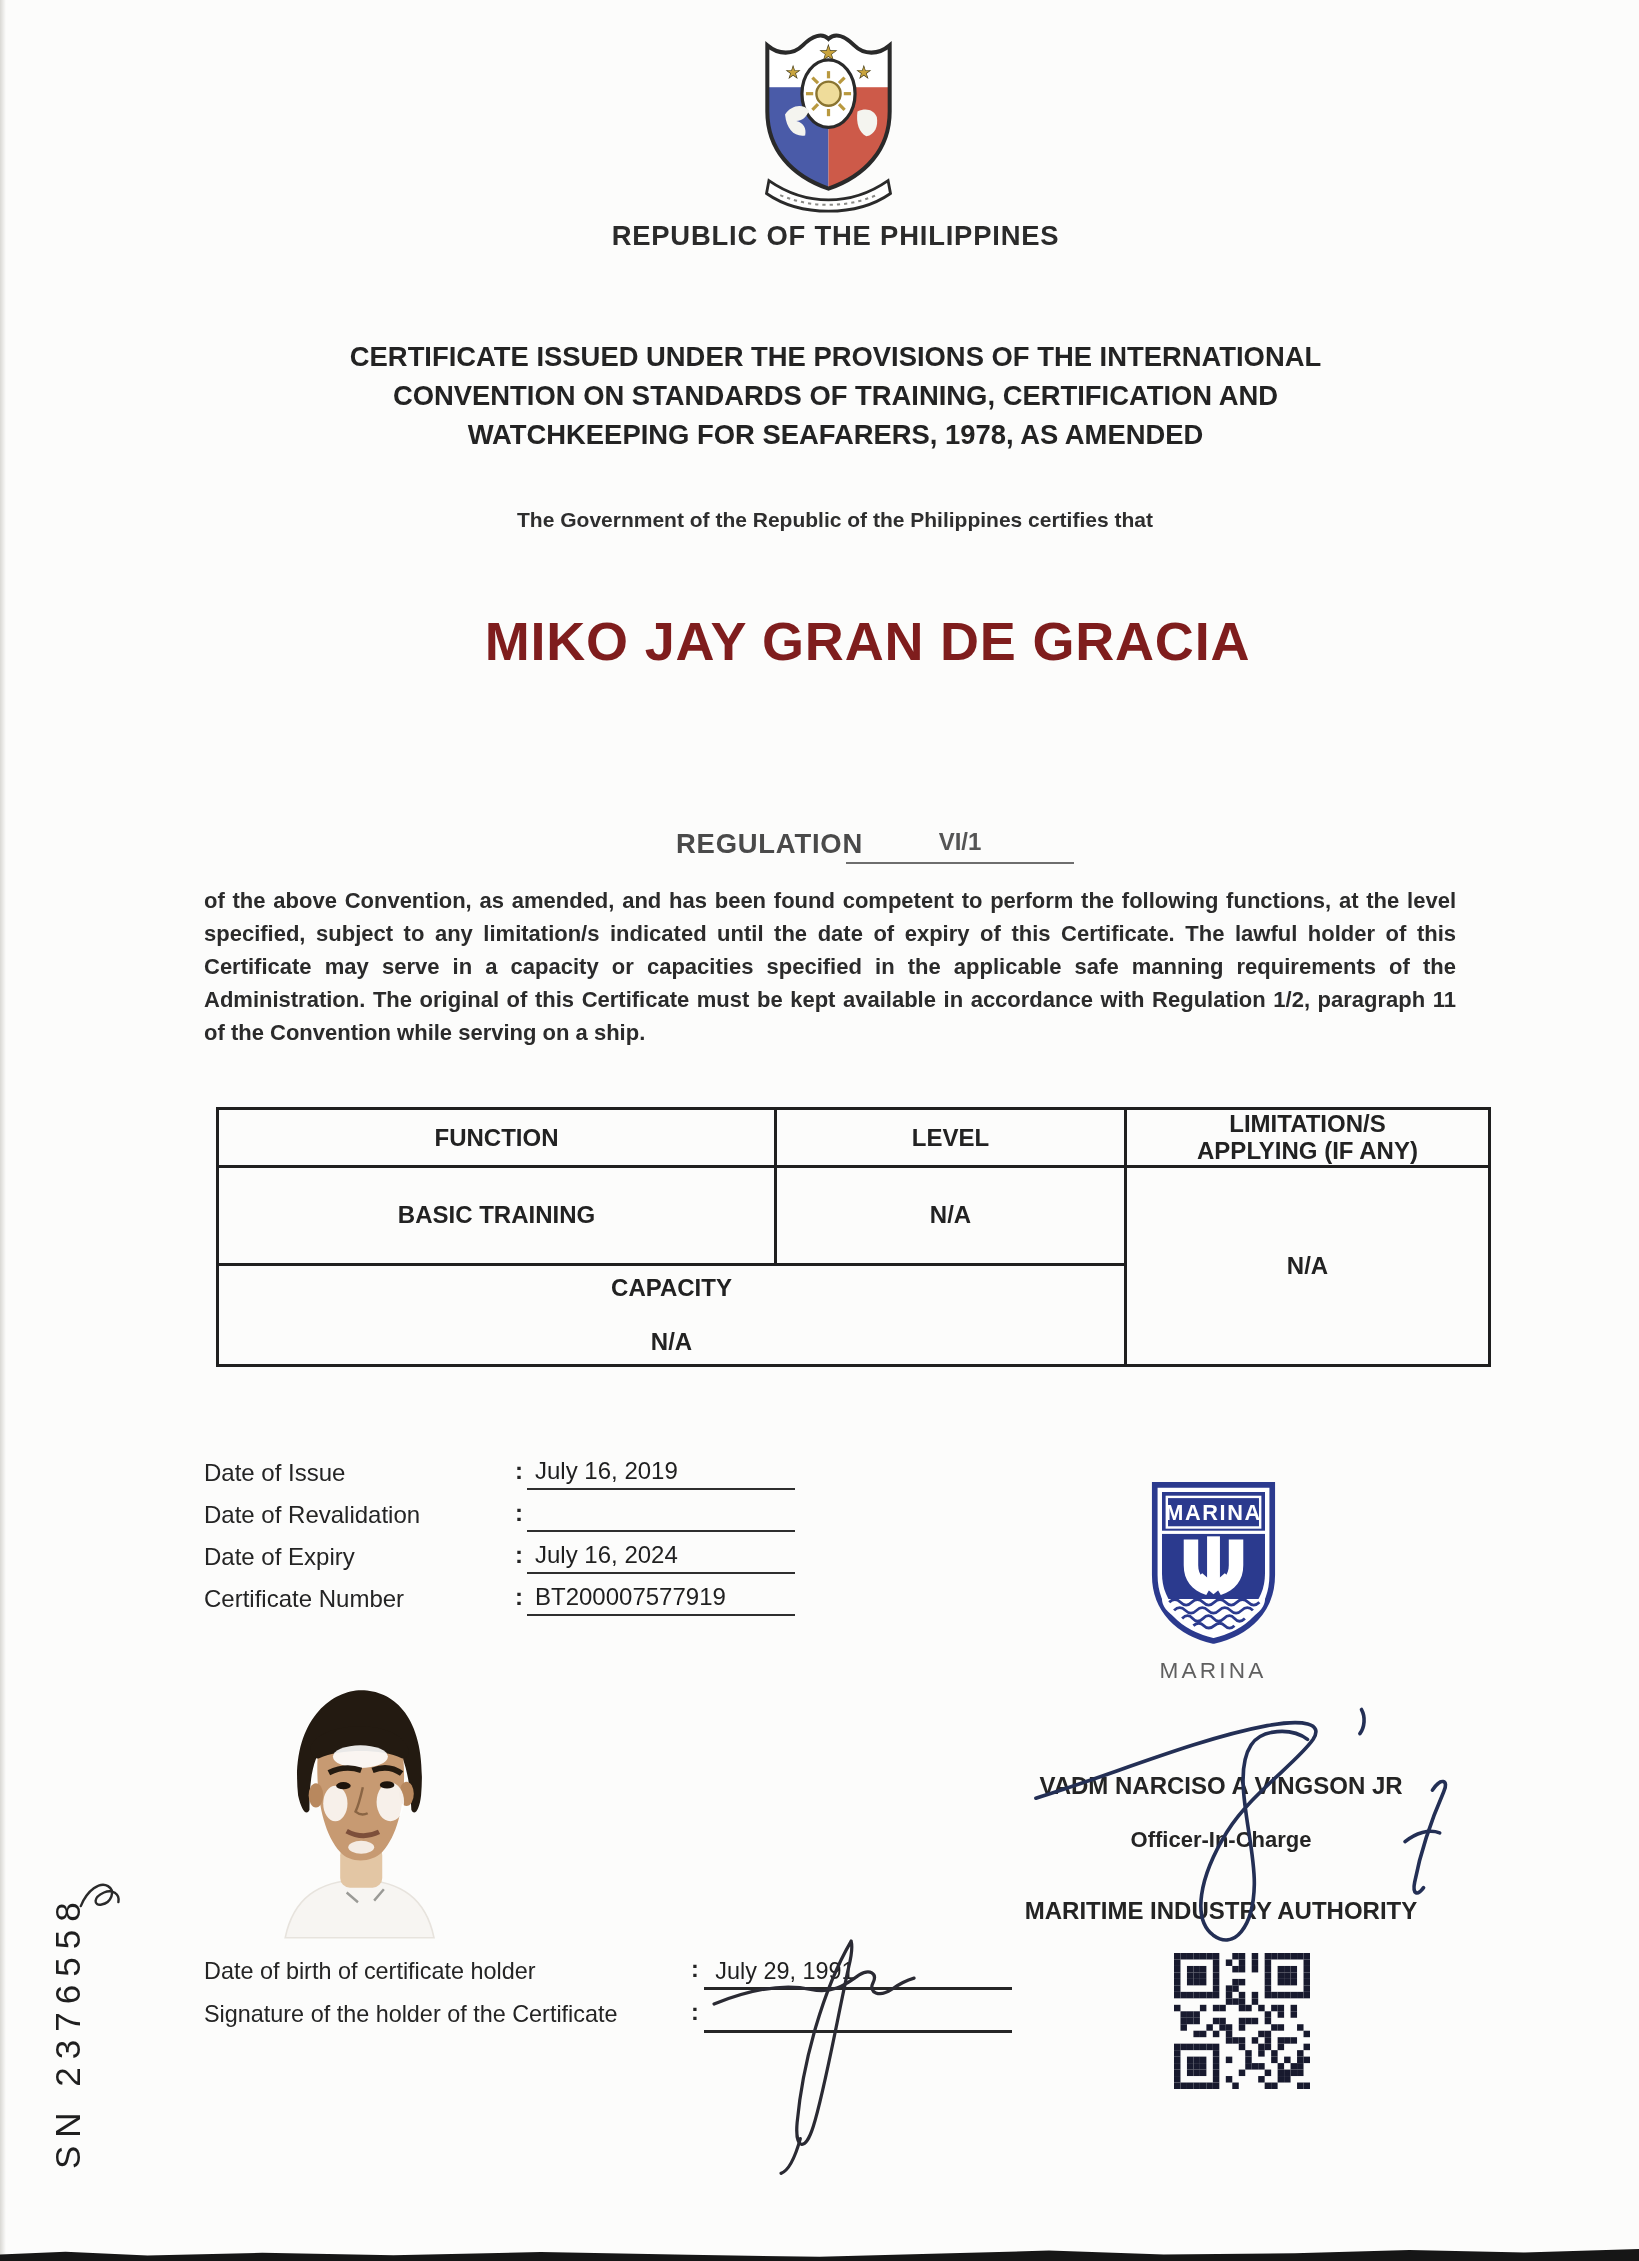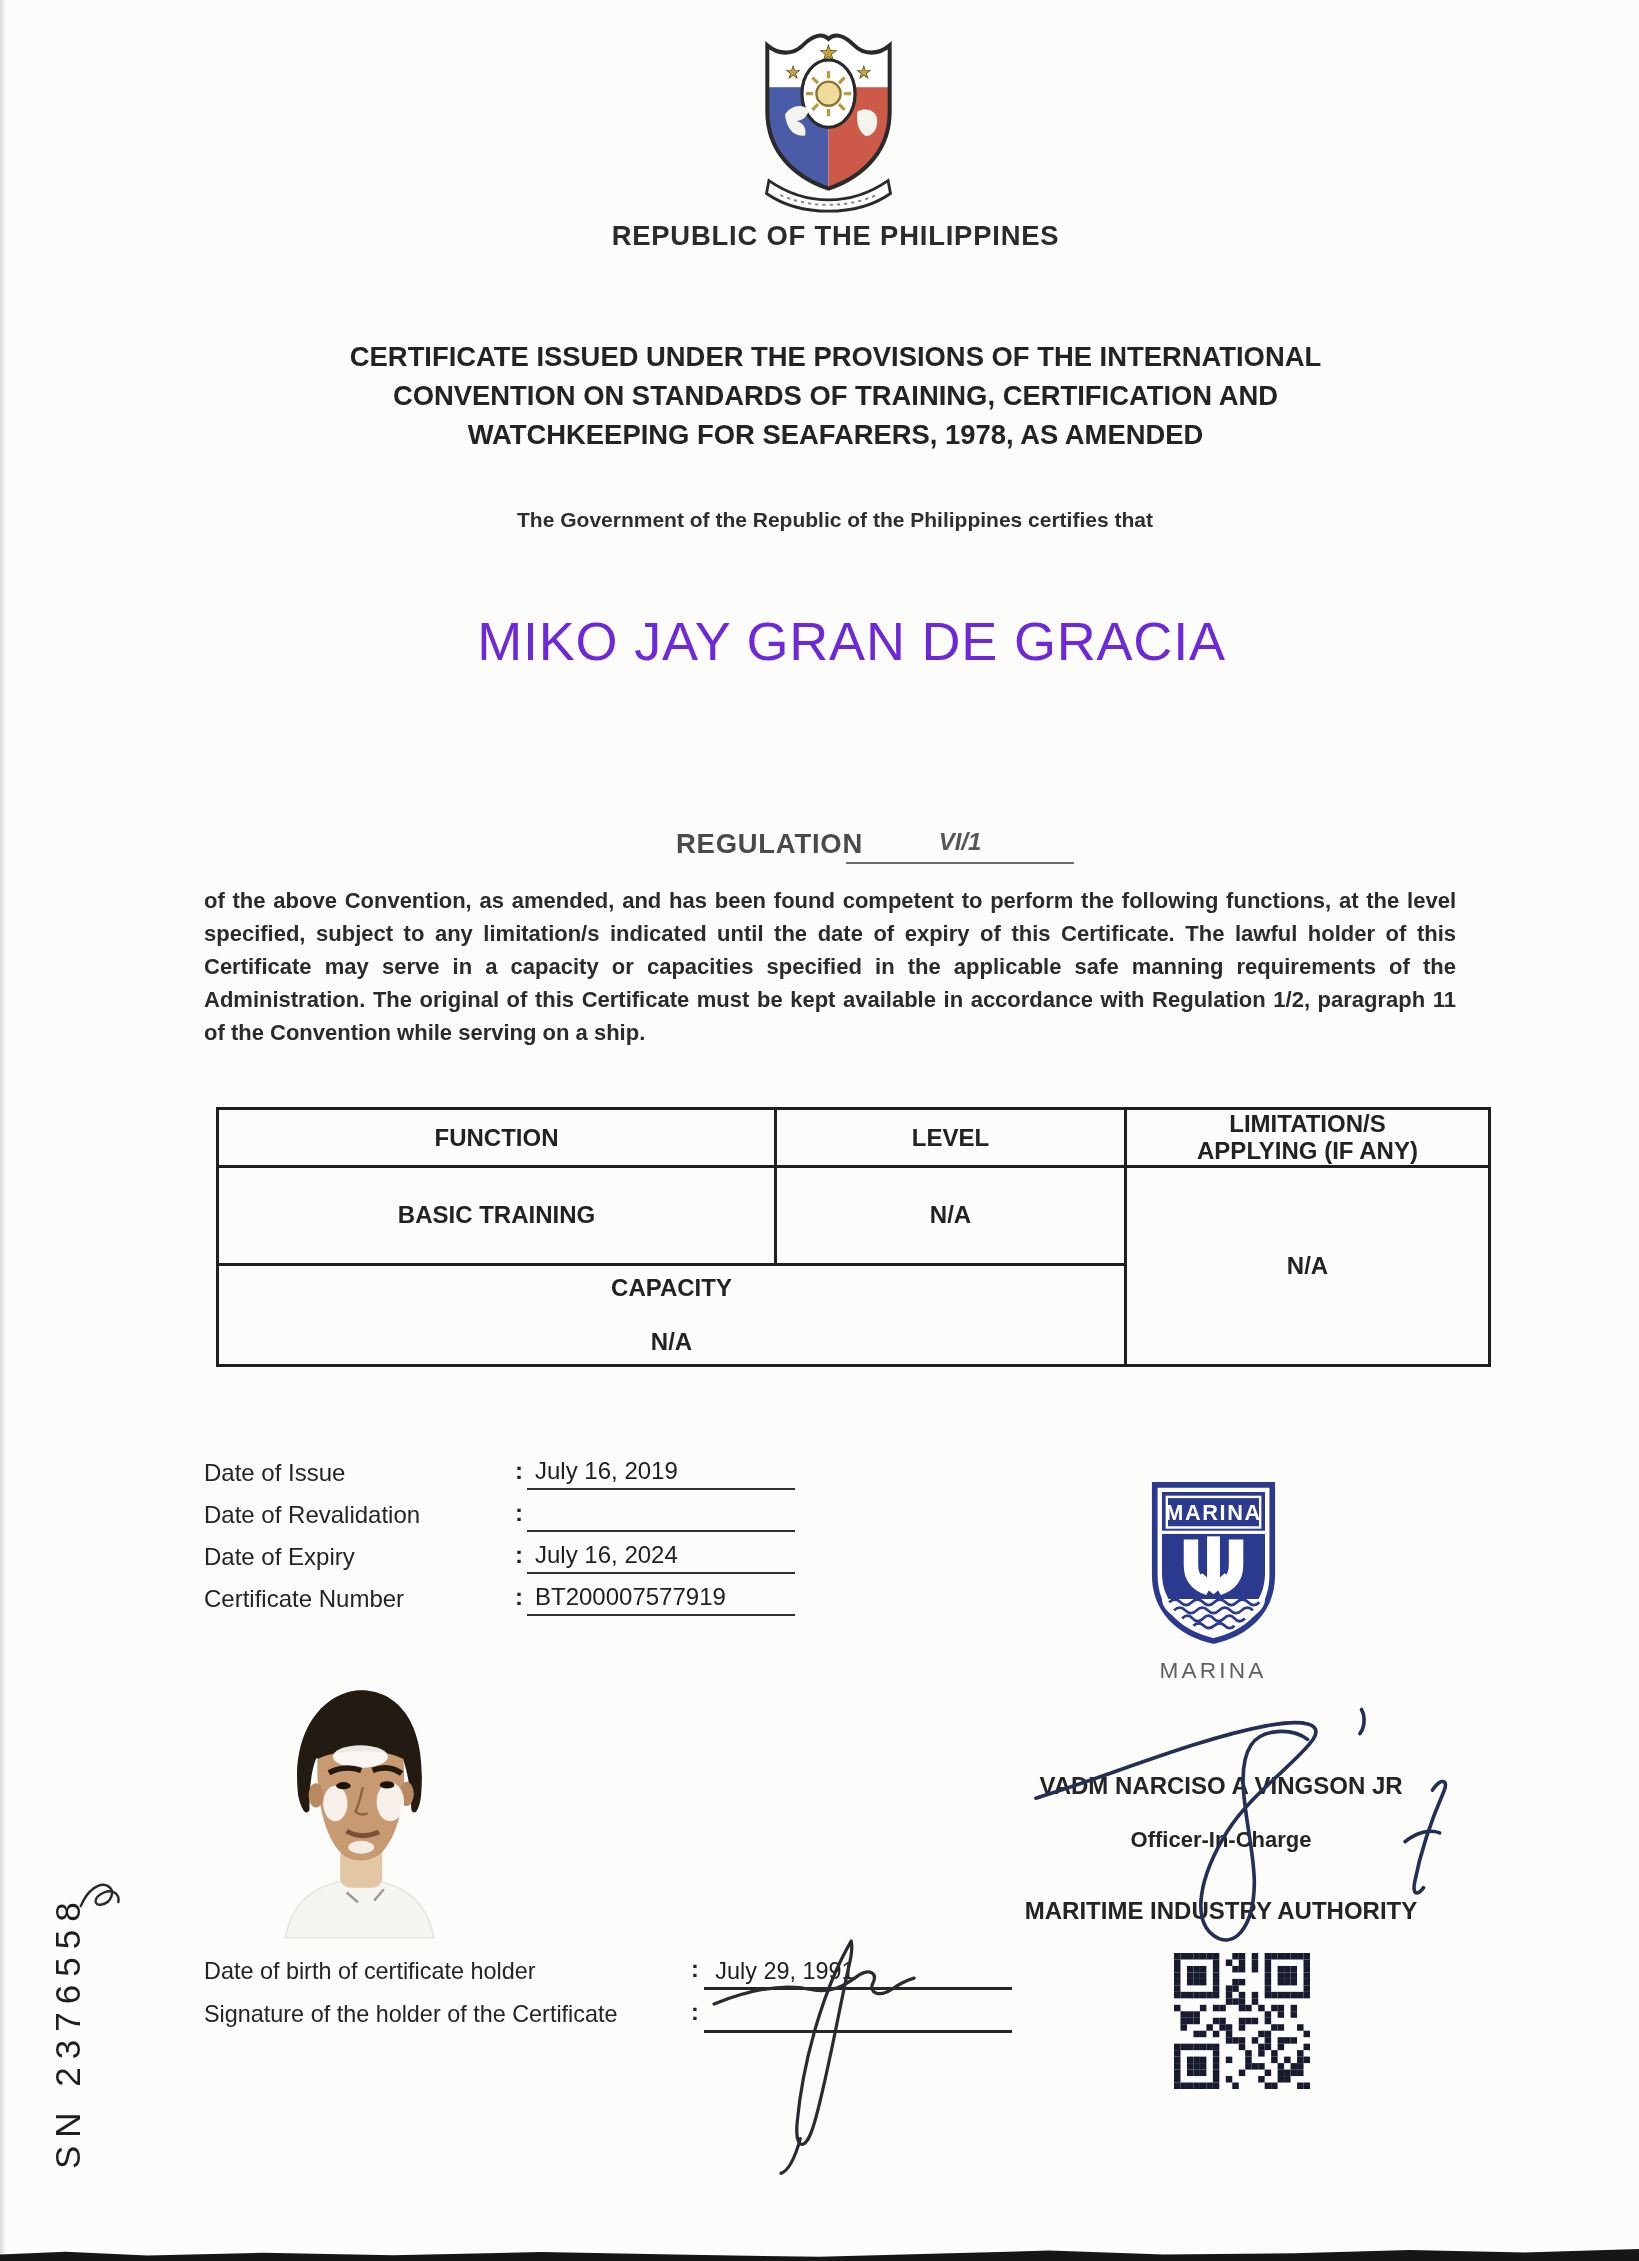--- a/index.html
+++ b/index.html
@@ -9,25 +9,25 @@
 
   
   .abs{position:absolute;}
 
   
   #coat{left:748px;top:16px;width:161px;height:198px;}
   .country{left:432px;top:220px;width:807px;text-align:center;font-size:27.4px;font-weight:700;letter-spacing:0.8px;color:#2b2b2b;}
 
   .title-block{left:311px;top:337px;width:1049px;text-align:center;font-size:27.4px;font-weight:700;line-height:39px;color:#232323;}
   .certifies{left:351px;top:508px;width:968px;text-align:center;font-size:21px;font-weight:700;color:#2e2e2e;}
-  .holder-name{left:327px;top:610px;width:1049px;text-align:center;font-size:54px;font-weight:400;letter-spacing:0.8px;color:#6d28d9;}
+  .holder-name{left:343px;top:610px;width:1049px;text-align:center;font-size:54px;font-weight:700;letter-spacing:0.8px;color:#7f1d1d;}
   .qualified{left:351px;top:757px;width:968px;text-align:center;font-size:22px;font-weight:700;color:#2e2e2e;}
 
   .reg-label{left:676px;top:828px;font-size:27.4px;font-weight:700;color:#4a4a4a;letter-spacing:0.8px;}
-  .reg-line{left:846px;top:823px;width:228px;height:39px;border-bottom:2.4px solid #6e6e6e;text-align:center;font-style:italic;}
+  .reg-line{left:846px;top:823px;width:228px;height:39px;border-bottom:2.4px solid #6e6e6e;text-align:center;}
   .reg-value{display:inline-block;margin-top:4.8px;font-size:24px;font-weight:700;color:#555;}
 
   .body-par{left:204px;top:884px;width:1252px;font-size:22px;font-weight:700;line-height:33px;text-align:justify;color:#2b2b2b;}
 
   
   table.functions{position:absolute;left:216px;top:1107px;width:1272px;border-collapse:collapse;table-layout:fixed;
       text-align:center;color:#222;font-weight:700;}
   table.functions th,table.functions td{border:3.2px solid #1f1f1f;padding:0;vertical-align:middle;}
   table.functions th{font-size:24px;line-height:27.4px;font-weight:700;}
   table.functions td{font-size:24px;margin-top:24px;}

